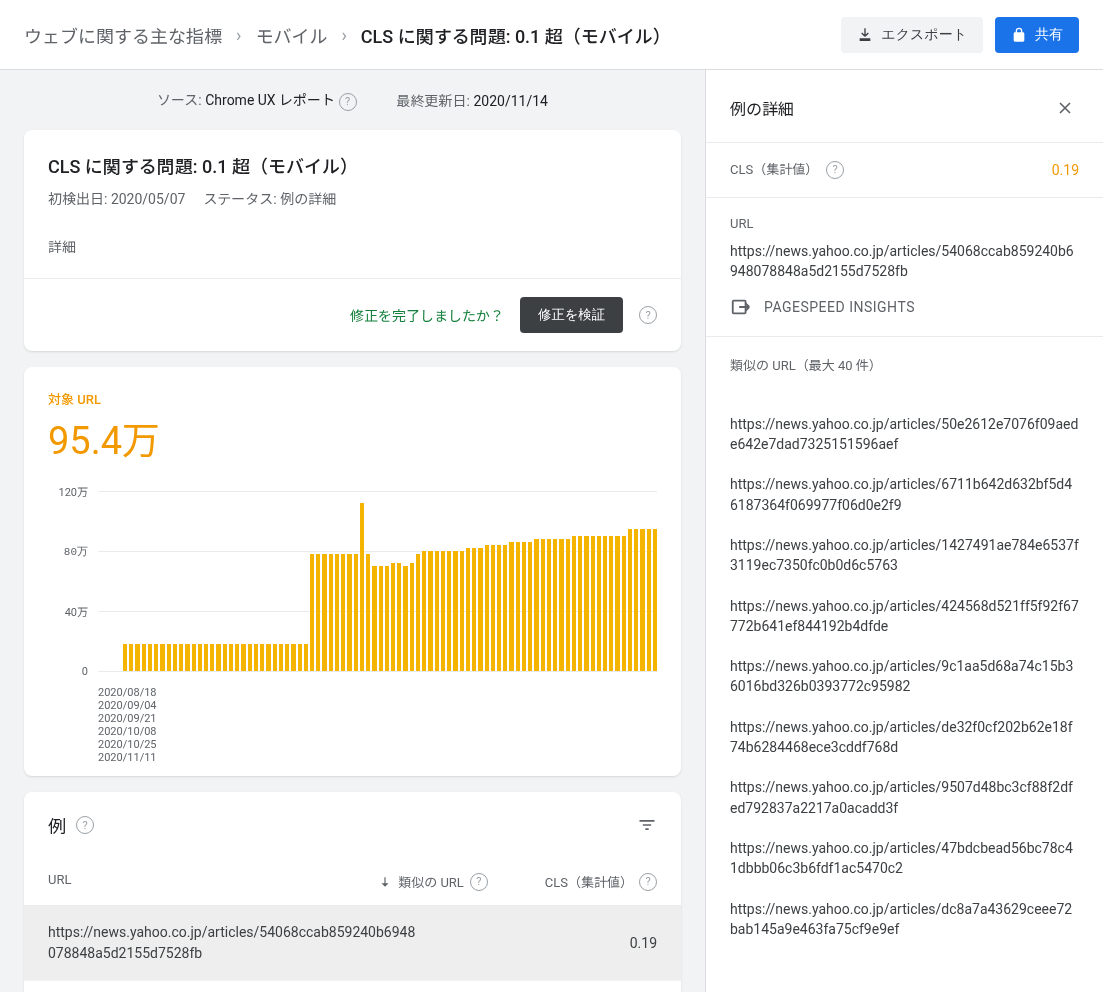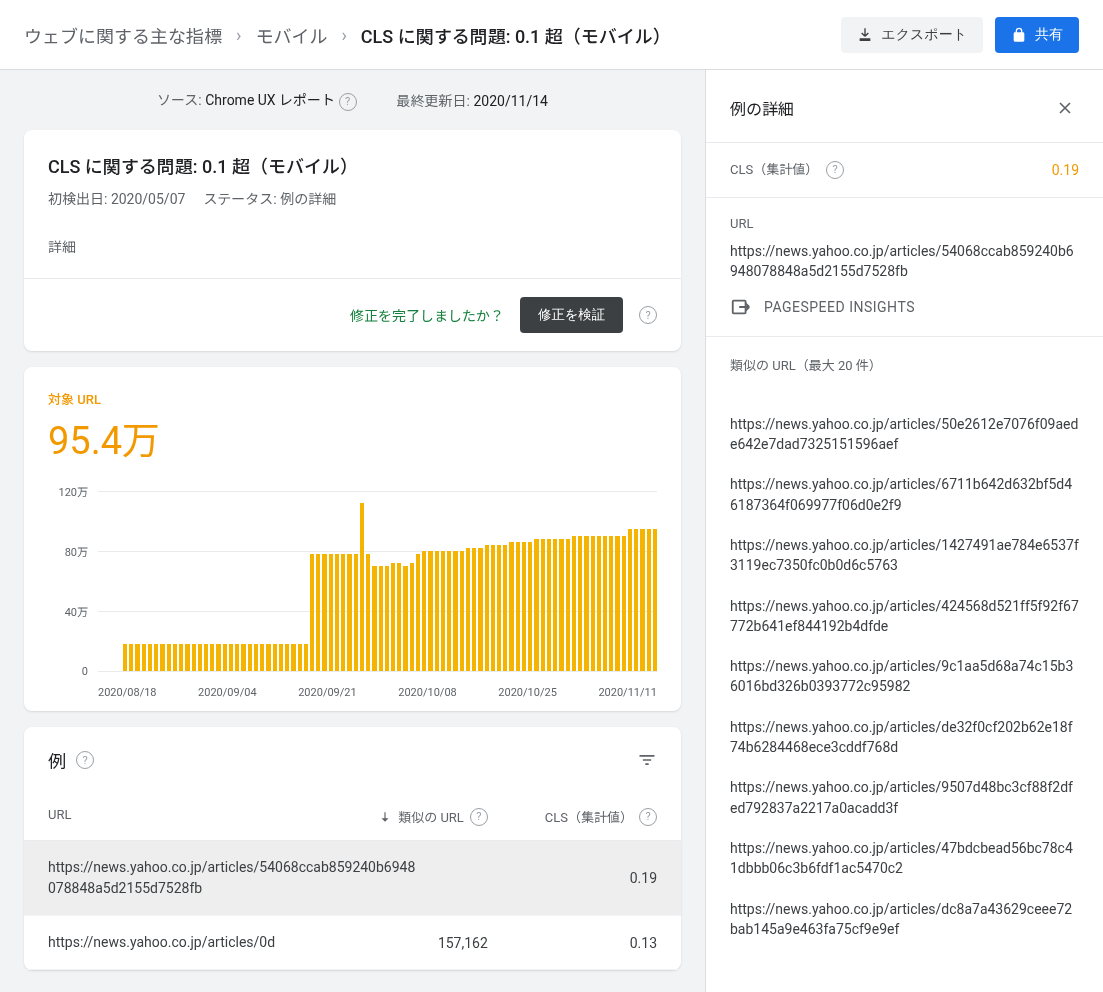--- a/index.html
+++ b/index.html
@@ -30,21 +30,21 @@
   .chart-card { padding: 22px 24px 12px 24px; }
   .chart-label { color: #f29900; font-size: 13px; font-weight: 500; }
   .chart-big { color: #f29900; font-size: 38px; font-weight: 400; margin-top: 2px; }
   .chart-area { margin-top: 26px; position: relative; }
   .y-axis { position: absolute; left: 0; top: 0; height: 180px; width: 44px; }
   .y-tick { position: absolute; left: 0; font-size: 11px; color: #5f6368; text-align: right; width: 40px; transform: translateY(-50%); }
   .grid { position: absolute; left: 50px; right: 0; top: 0; height: 180px; }
   .gridline { position: absolute; left: 0; right: 0; border-top: 1px solid #e8eaed; }
   .bars { position: absolute; left: 50px; right: 0; top: 0; height: 180px; display: flex; align-items: flex-end; gap: 2px; }
   .bar { flex: 1; background: #f4b400; min-width: 0; }
-  .x-axis { margin-left: 50px; display: flex; justify-content: space-between; font-size: 11px; color: #5f6368; margin-top: 8px; padding-top: 195px; }
+  .x-axis { margin-left: 50px; display: flex; font-size: 11px; color: #5f6368; margin-top: 8px; padding-top: 195px; flex-direction: column; }
   .ex-card { padding: 0; }
   .ex-head { padding: 20px 24px; display: flex; align-items: center; justify-content: space-between; }
   .ex-title { display:flex; align-items:center; gap:10px; font-size: 18px; color:#202124;}
   .table-head { display: flex; padding: 14px 24px; color: #5f6368; font-size: 13px; border-bottom: 1px solid #e8eaed; }
   .col-url { flex: 1.6; }
   .col-sim { flex: 1; text-align: right; display:flex; justify-content:flex-end; align-items:center; gap:6px;}
   .col-cls { flex: 1; text-align: right; display:flex; justify-content:flex-end; align-items:center; gap:6px;}
   .table-row { display: flex; padding: 16px 24px; font-size: 14px; border-bottom: 1px solid #f1f3f4; cursor:pointer; }
   .table-row.selected { background: #eeeeee; }
   .table-row .col-url { word-break: break-all; line-height: 1.5; }
@@ -131,21 +131,21 @@
       </div>
     </div>
 
     <div class="card chart-card">
       <div class="chart-label">対象 URL</div>
       <div class="chart-big">95.4万</div>
       <div class="chart-area">
         <div class="y-axis" id="y-axis">
             <div class="y-tick" style="top: 100%;">0</div>
             <div class="y-tick" style="top: 66.6667%;">40万</div>
-            <div class="y-tick" style="top: 33.3333%;">80万</div>
+            <div class="y-tick" style="top: 33.3333%; font-family: Liberation Mono, monospace;">80万</div>
             <div class="y-tick" style="top: 0%;">120万</div>
           </div>
         <div class="grid" id="grid">
             <div class="gridline" style="top: 100%;"></div>
             <div class="gridline" style="top: 66.6667%;"></div>
             <div class="gridline" style="top: 33.3333%;"></div>
             <div class="gridline" style="top: 0%;"></div>
           </div>
         <div class="bars" id="bars">
             <div class="bar" style="height: 0%;"></div>
@@ -317,21 +317,21 @@
         <span>
           <svg width="22" height="22" viewBox="0 0 24 24" fill="none" stroke="#5f6368" stroke-width="2">
               <rect x="3" y="5" width="14" height="14" rx="1"></rect>
               <path d="M10 12h11M21 12l-4-4M21 12l-4 4"></path>
             </svg>
         </span>
         <span>PAGESPEED INSIGHTS</span>
       </div>
     </div>
     <div class="r-section" style="border-bottom:none; padding-bottom:6px;">
-      <div class="r-label">類似の URL（最大 20 件）</div>
+      <div class="r-label">類似の URL（最大 40 件）</div>
     </div>
     <div class="sim-list" id="sim-list">
         <div class="item">https://news.yahoo.co.jp/articles/50e2612e7076f09aede642e7dad7325151596aef</div>
         <div class="item">https://news.yahoo.co.jp/articles/6711b642d632bf5d46187364f069977f06d0e2f9</div>
         <div class="item">https://news.yahoo.co.jp/articles/1427491ae784e6537f3119ec7350fc0b0d6c5763</div>
         <div class="item">https://news.yahoo.co.jp/articles/424568d521ff5f92f67772b641ef844192b4dfde</div>
         <div class="item">https://news.yahoo.co.jp/articles/9c1aa5d68a74c15b36016bd326b0393772c95982</div>
         <div class="item">https://news.yahoo.co.jp/articles/de32f0cf202b62e18f74b6284468ece3cddf768d</div>
         <div class="item">https://news.yahoo.co.jp/articles/9507d48bc3cf88f2dfed792837a2217a0acadd3f</div>
         <div class="item">https://news.yahoo.co.jp/articles/47bdcbead56bc78c41dbbb06c3b6fdf1ac5470c2</div>

